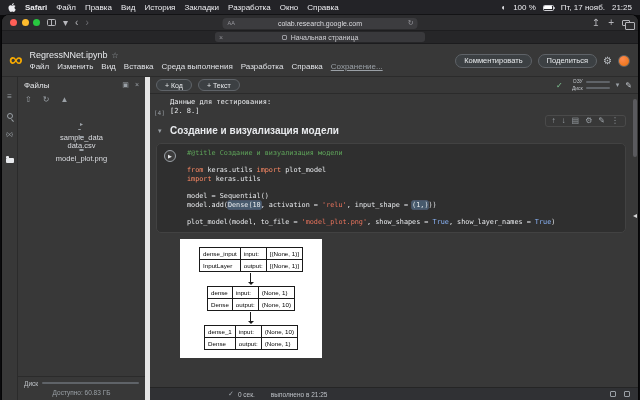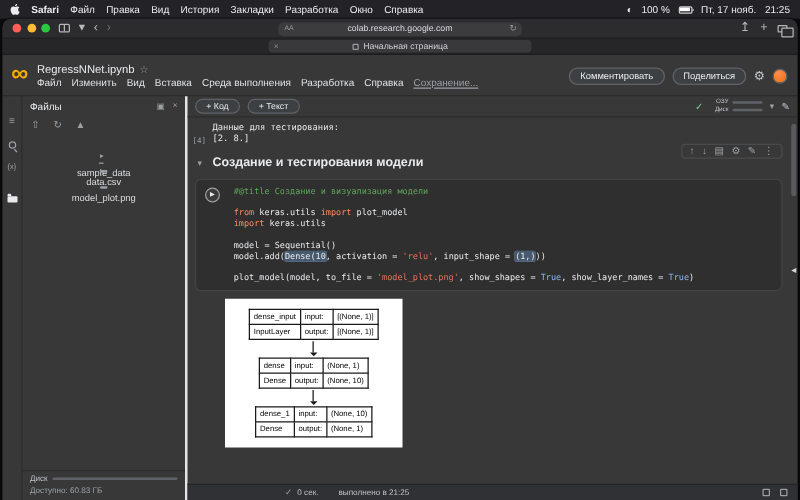--- a/index.html
+++ b/index.html
@@ -66,21 +66,21 @@
           padding-top:16px; gap:12px; color:#9aa0a6; }
   .rail-glyph { font-size:8px; line-height:1; }
   .icon-search { width:6px; height:6px; border:1px solid #9aa0a6; border-radius:50%; position:relative; display:inline-block; }
   .icon-search::after { content:""; position:absolute; right:-2.5px; bottom:-2.5px; width:3px; height:1px; background:#9aa0a6; transform:rotate(45deg); }
   .vars { font-size:6px; letter-spacing:0; }
   .icon-folder { width:8px; height:5.5px; background:#9aa0a6; border-radius:1px; position:relative; display:inline-block; }
   .icon-folder::before { content:""; position:absolute; top:-1.5px; left:0; width:3.5px; height:1.5px; background:#9aa0a6; border-radius:1px 1px 0 0; }
   .rail-active .icon-folder, .rail-active .icon-folder::before { background:#e8eaed; }
 
   
-  .files-panel { width:132px; border-right:2px solid #e5e5e5; display:flex; flex-direction:column; font-size:7.5px; }
+  .files-panel { width:132px; border-right:5px solid #e5e5e5; display:flex; flex-direction:column; font-size:7.5px;text-align:center; }
   .fp-header { height:16px; display:flex; align-items:center; padding:0 6px; gap:4px; }
   .fp-title { font-size:8px; color:#e8eaed; }
   .fp-hdr-icons { margin-left:auto; display:flex; gap:6px; color:#9aa0a6; font-size:7px; }
   .fp-actions { display:flex; gap:11px; padding:2px 7px 4px; color:#9aa0a6; font-size:8px; }
   .fp-tree { flex:1; margin-top:12px; }
   .tree-row { height:13px; display:flex; align-items:center; gap:3px; padding:0 5px; color:#dadce0;flex-direction:column; }
   .chev8 { width:6px; font-size:6px; color:#9aa0a6; }
   .tree-indent { width:6px; }
   .icon-file { width:5.5px; height:7px; border:1px solid #9aa0a6; border-radius:1px; display:inline-block; }
   .tree-label { font-size:7.5px; }
@@ -307,21 +307,21 @@
 
         <div class="nb-content">
 
           <div class="out-block">
             <span class="gutter-exec">[4]</span>
             <div class="out-lines"><div>Данные для тестирования:</div><div>[2. 8.]</div></div>
           </div>
 
           <div class="section-row">
             <span class="sec-chevron">▾</span>
-            <span class="sec-title">Создание и тестирования модели</span>
+            <span class="sec-title">Создание и визуализация модели</span>
             <span class="cell-toolbar">
                 <span class="ct-icon">↑</span>
                 <span class="ct-icon">↓</span>
                 <span class="ct-icon">▤</span>
                 <span class="ct-icon">⚙</span>
                 <span class="ct-icon">✎</span>
                 <span class="ct-icon">⋮</span>
               </span>
           </div>
 

